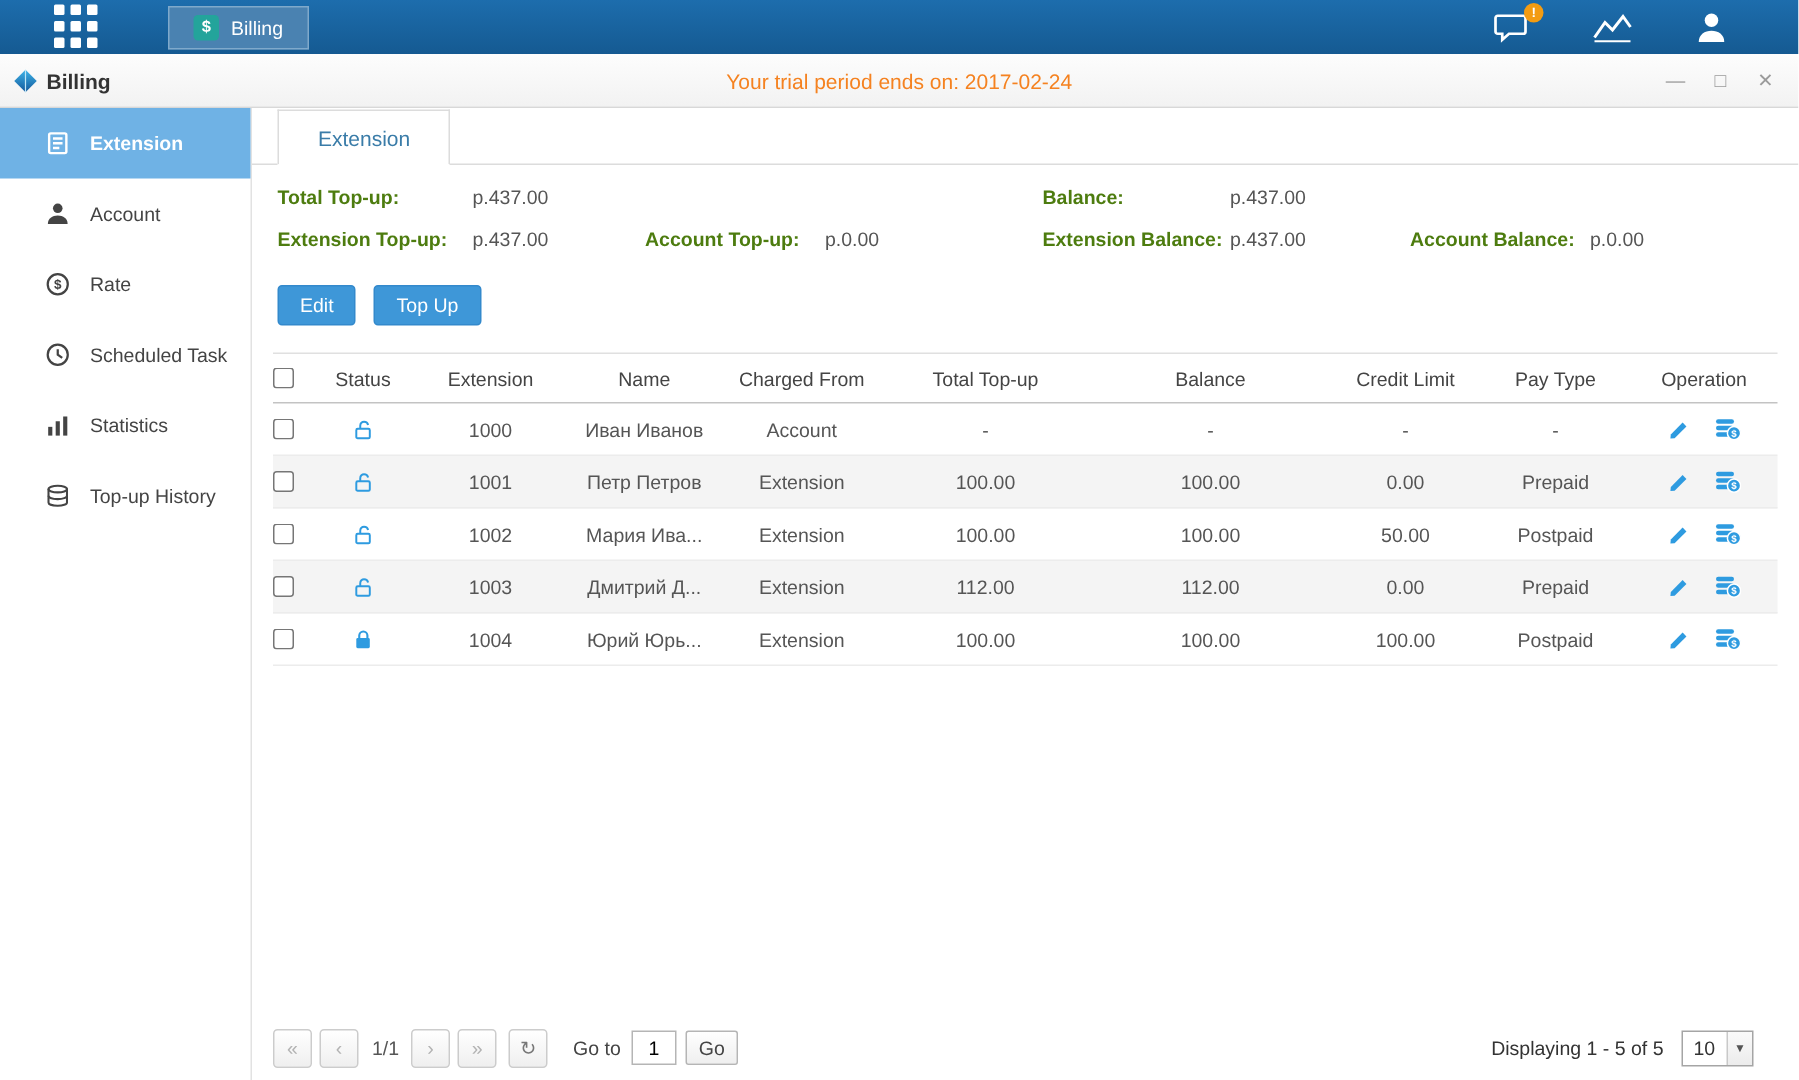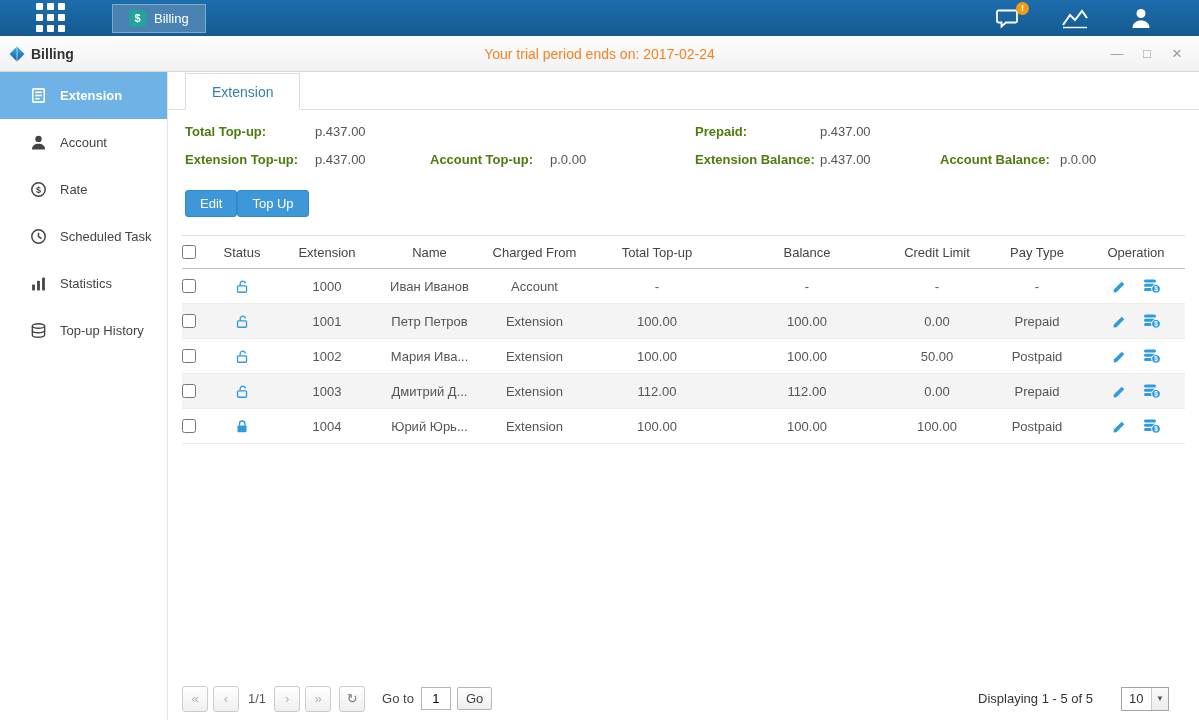--- a/index.html
+++ b/index.html
@@ -35,21 +35,21 @@
   
   .tabs { border-bottom:1px solid #dcdcdc; padding-left:17px; display:flex; height:38px; align-items:flex-end; }
   .tab-active { position:relative; top:1px; height:37px; background:#fff; border:1px solid #dcdcdc; border-bottom:1px solid #fff; display:flex; align-items:center; padding:0 26px; font-size:14px; color:#3a7ca8; cursor:pointer; }
 
   
   .summary { margin:14px 0 0 17px; display:grid; grid-template-columns:130px 115px 120px 145px 125px 120px 120px auto; row-gap:13px; font-size:13px; }
   .summary .lbl { font-weight:bold; color:#4d7c0f; }
   .summary .val { color:#555; }
 
   
-  .actions { margin:23px 11px 0 17px; display:flex; }
+  .actions { margin:23px 11px 0 17px; display:flex; gap:12px; }
   .btn-blue { background:#3e97d8; border:1px solid #3389cc; color:#fff; font-size:13px; height:27px; padding:0 14px; border-radius:3px; cursor:pointer; font-family:inherit; }
 
   
   .grid-table { margin:18px 0 0 14px; width:1003px; font-size:13px; color:#555; }
   .t-head { display:flex; align-items:center; height:34px; border-top:1px solid #e0e0e0; border-bottom:1px solid #c3c3c3; color:#444; }
   .t-row { display:flex; align-items:center; height:35px; border-bottom:1px solid #ececec; }
   .t-row.alt { background:#f4f4f4; }
   .cell { text-align:center; white-space:nowrap; overflow:hidden; }
   .c-check { width:25px; text-align:left; display:flex; align-items:center; }
   .c-check input { width:14px; height:14px; cursor:pointer; }
@@ -66,21 +66,21 @@
   .status-icon { cursor:pointer; display:flex; }
 
   
   .pager { position:absolute; left:14px; right:30px; bottom:8px; height:27px; display:flex; align-items:center; font-size:13px; color:#555; }
   .pg-btn { width:26px; height:26px; border:1px solid #ccc; border-radius:3px; background:linear-gradient(#fff,#efefef); display:flex; align-items:center; justify-content:center; color:#b3b3b3; font-size:13px; margin-right:5px; cursor:pointer; }
   .pg-btn.refresh { color:#777; margin-left:3px; }
   .pg-num { margin:0 8px 0 4px; color:#555; }
   .goto-lbl { margin-left:12px; margin-right:7px; color:#444; }
   .goto-input { width:30px; height:23px; border:1px solid #b5b5b5; text-align:center; font-size:13px; font-family:inherit; }
   .go-btn { margin-left:6px; height:23px; padding:0 8px; border:1px solid #b5b5b5; background:linear-gradient(#fff,#efefef); font-size:13px; border-radius:2px; cursor:pointer; font-family:inherit; color:#444; }
-  .pager-right { margin-left:auto; display:flex; align-items:center; gap:28px;justify-content:flex-end; }
+  .pager-right { margin-left:auto; display:flex; align-items:center; gap:12px;justify-content:flex-end; }
   .displaying { color:#333; }
   .fake-select { width:48px; height:24px; border:1px solid #a5a5a5; background:#fff; display:flex; align-items:center; cursor:pointer; }
   .fake-select .sel-val { flex:1; padding-left:7px; color:#333; }
   .fake-select .sel-arrow { width:17px; height:100%; border-left:1px solid #c9c9c9; background:linear-gradient(#fafafa,#ececec); display:flex; align-items:center; justify-content:center; font-size:8px; color:#555; }
 </style>
 </head>
 <body>
 
 <div class="topbar">
   <div class="apps-grid">
@@ -199,21 +199,21 @@
       <div class="tab-active">
         <span>Extension</span>
       </div>
     </div>
 
     <div class="summary">
       <div class="lbl">Total Top-up:</div>
       <div class="val">p.437.00</div>
       <div></div>
         <div></div>
-      <div class="lbl">Prepaid:</div>
+      <div class="lbl">Balance:</div>
       <div class="val">p.437.00</div>
       <div></div>
         <div></div>
       <div class="lbl">Extension Top-up:</div>
       <div class="val">p.437.00</div>
       <div class="lbl">Account Top-up:</div>
       <div class="val">p.0.00</div>
       <div class="lbl">Extension Balance:</div>
       <div class="val">p.437.00</div>
       <div class="lbl">Account Balance:</div>

